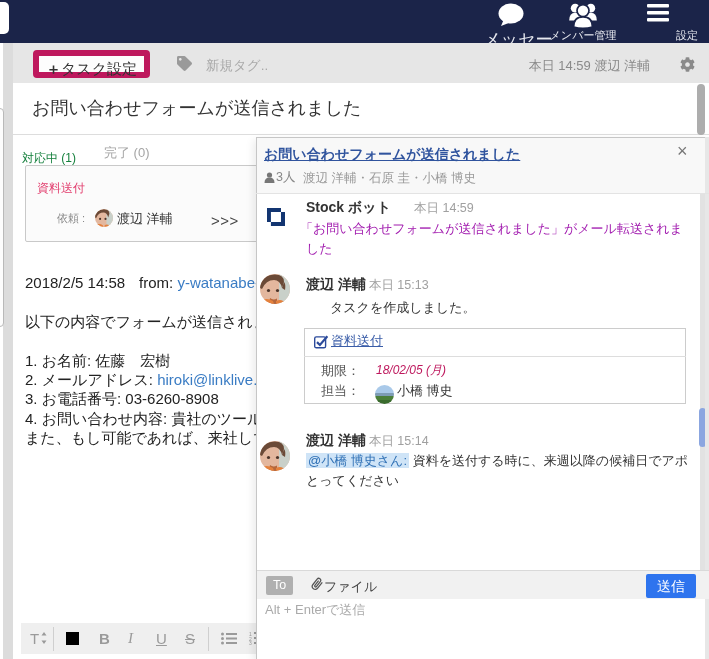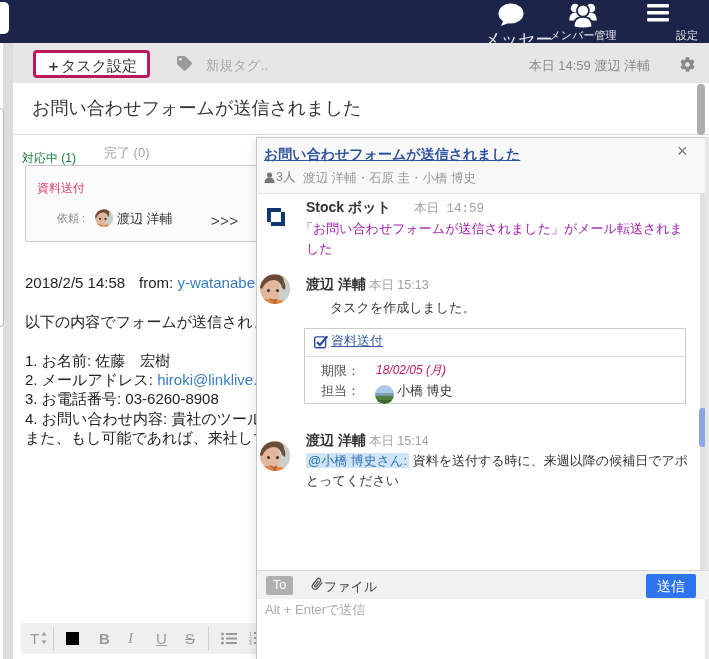--- a/index.html
+++ b/index.html
@@ -38,21 +38,21 @@
     <rect x="0" y="14" width="22" height="3.4" rx="1" fill="#fff"></rect>
   </svg>
   <div class="abs" style="left:0;top:28px;width:80px;font-size:11px;color:#e8eaf0;">設定</div>
 </div>
 
 <div class="abs" style="left:0;top:43px;width:14px;height:616px;background:#fff;"></div>
 <div class="abs" style="left:3px;top:43px;width:10px;height:616px;background:#dcdcdc;"></div>
 <div class="abs" style="left:-6px;top:108px;width:10px;height:219px;background:#fdfdfd;border:1px solid #b9b9b9;border-radius:4px;"></div>
 
 <div class="abs" style="left:13px;top:43px;width:696px;height:40px;background:#e6e6e6;"></div>
-<div class="abs" style="left:33px;top:50px;width:117px;height:28px;background:#fdfdfd;border:3px solid #be185d;border-radius:4px;font-size:15px;color:#333;text-align:center;line-height:26px;"><b style="font-weight:bold;">＋</b>タスク設定</div>
+<div class="abs" style="left:33px;top:50px;width:117px;height:28px;background:#fdfdfd;border:6px solid #be185d;border-radius:4px;font-size:15px;color:#333;text-align:center;line-height:26px;"><b style="font-weight:bold;">＋</b>タスク設定</div>
 <svg class="abs" style="left:177px;top:55px;" width="15" height="17" viewBox="0 0 512 512">
   <path fill="#9a9a9a" d="M0 252.118V48C0 21.49 21.49 0 48 0h204.118a48 48 0 0 1 33.941 14.059l211.882 211.882c18.745 18.745 18.745 49.137 0 67.882L293.823 497.941c-18.745 18.745-49.137 18.745-67.882 0L14.059 286.059A48 48 0 0 1 0 252.118zM112 64c-26.51 0-48 21.49-48 48s21.49 48 48 48 48-21.49 48-48-21.49-48-48-48z"></path>
 </svg>
 <div class="abs" style="left:206px;top:57px;font-size:13.5px;color:#a9a9a9;">新規タグ..</div>
 <div class="abs" style="left:0;top:57px;width:650px;text-align:right;font-size:13px;color:#8a8a8a;">本日 14:59 渡辺 洋輔</div>
 <svg class="abs" style="left:680px;top:57px;" width="15" height="15" viewBox="0 0 512 512">
     <path fill="#8a8a8a" d="M487.4 315.7l-42.6-24.6c4.3-23.2 4.3-47 0-70.2l42.6-24.6c4.9-2.8 7.1-8.6 5.5-14-11.1-35.6-30-67.8-54.7-94.6-3.8-4.1-10-5.1-14.8-2.3L380.8 110c-17.9-15.4-38.5-27.3-60.8-35.1V25.8c0-5.6-3.9-10.5-9.4-11.7-36.7-8.2-74.3-7.8-109.2 0-5.5 1.2-9.4 6.1-9.4 11.7V75c-22.2 7.9-42.8 19.8-60.8 35.1L88.7 85.5c-4.9-2.8-11-1.9-14.8 2.3-24.7 26.7-43.6 58.9-54.7 94.6-1.7 5.4.6 11.2 5.5 14L67.3 221c-4.3 23.2-4.3 47 0 70.2l-42.6 24.6c-4.9 2.8-7.1 8.6-5.5 14 11.1 35.6 30 67.8 54.7 94.6 3.8 4.1 10 5.1 14.8 2.3l42.6-24.6c17.9 15.4 38.5 27.3 60.8 35.1v49.2c0 5.6 3.9 10.5 9.4 11.7 36.7 8.2 74.3 7.8 109.2 0 5.5-1.2 9.4-6.1 9.4-11.7v-49.2c22.2-7.9 42.8-19.8 60.8-35.1l42.6 24.6c4.9 2.8 11 1.9 14.8-2.3 24.7-26.7 43.6-58.9 54.7-94.6 1.5-5.5-.7-11.3-5.6-14.1zM256 336c-44.1 0-80-35.9-80-80s35.9-80 80-80 80 35.9 80 80-35.9 80-80 80z"></path>
   </svg>
 
 <div class="abs" style="left:13px;top:83px;width:696px;height:51px;background:#fff;"></div>
@@ -140,21 +140,21 @@
   <path d="M0.5 11 q0 -5.5 5 -5.5 q5 0 5 5.5 z" fill="#777"></path>
 </svg>
 <div class="abs" style="left:276px;top:169px;font-size:12.5px;color:#888;">3人</div>
 <div class="abs" style="left:303px;top:169.5px;font-size:12.5px;color:#999;">渡辺 洋輔・石原 圭・小橋 博史</div>
 <div class="abs" style="left:256px;top:193px;width:453px;height:1px;background:#e3e3e3;"></div>
 
 <svg class="abs" style="left:267px;top:208px;" width="18" height="18" viewBox="0 0 17 17">
   <path d="M0 0 H13.2 V3.7 H3.7 V13.2 H0 Z" fill="#133571"></path>
   <path d="M13.2 3.7 H17 V17 H3.7 V13.2 H13.2 Z" fill="#133571"></path>
 </svg>
-<div class="abs" style="left:306px;top:199px;font-size:14px;color:#333;white-space:nowrap;"><b>Stock ボット</b><span style="font-size:12.5px;color:#a0a0a0;margin-left:23px;font-family:Liberation Mono, monospace;">本日 14:59</span></div>
+<div class="abs" style="left:306px;top:199px;font-size:14px;color:#333;white-space:nowrap;"><b>Stock ボット</b><span style="font-size:12.5px;color:#a0a0a0;margin-left:23px;">本日 14:59</span></div>
 <div class="abs" style="left:306px;top:219px;font-size:13px;line-height:19.5px;color:#a21caf;white-space:nowrap;text-indent:-6px;">「お問い合わせフォームが送信されました」がメール転送されま<br>した</div>
 
 <svg class="abs" style="left:260px;top:274px;" width="30" height="30" viewBox="0 0 30 30">
     <defs>
       <clipPath id="c1">
         <circle cx="15" cy="15" r="15"></circle>
       </clipPath>
     </defs>
     <g clip-path="url(#c1)">
       <rect width="30" height="30" fill="#e3b79e"></rect>

